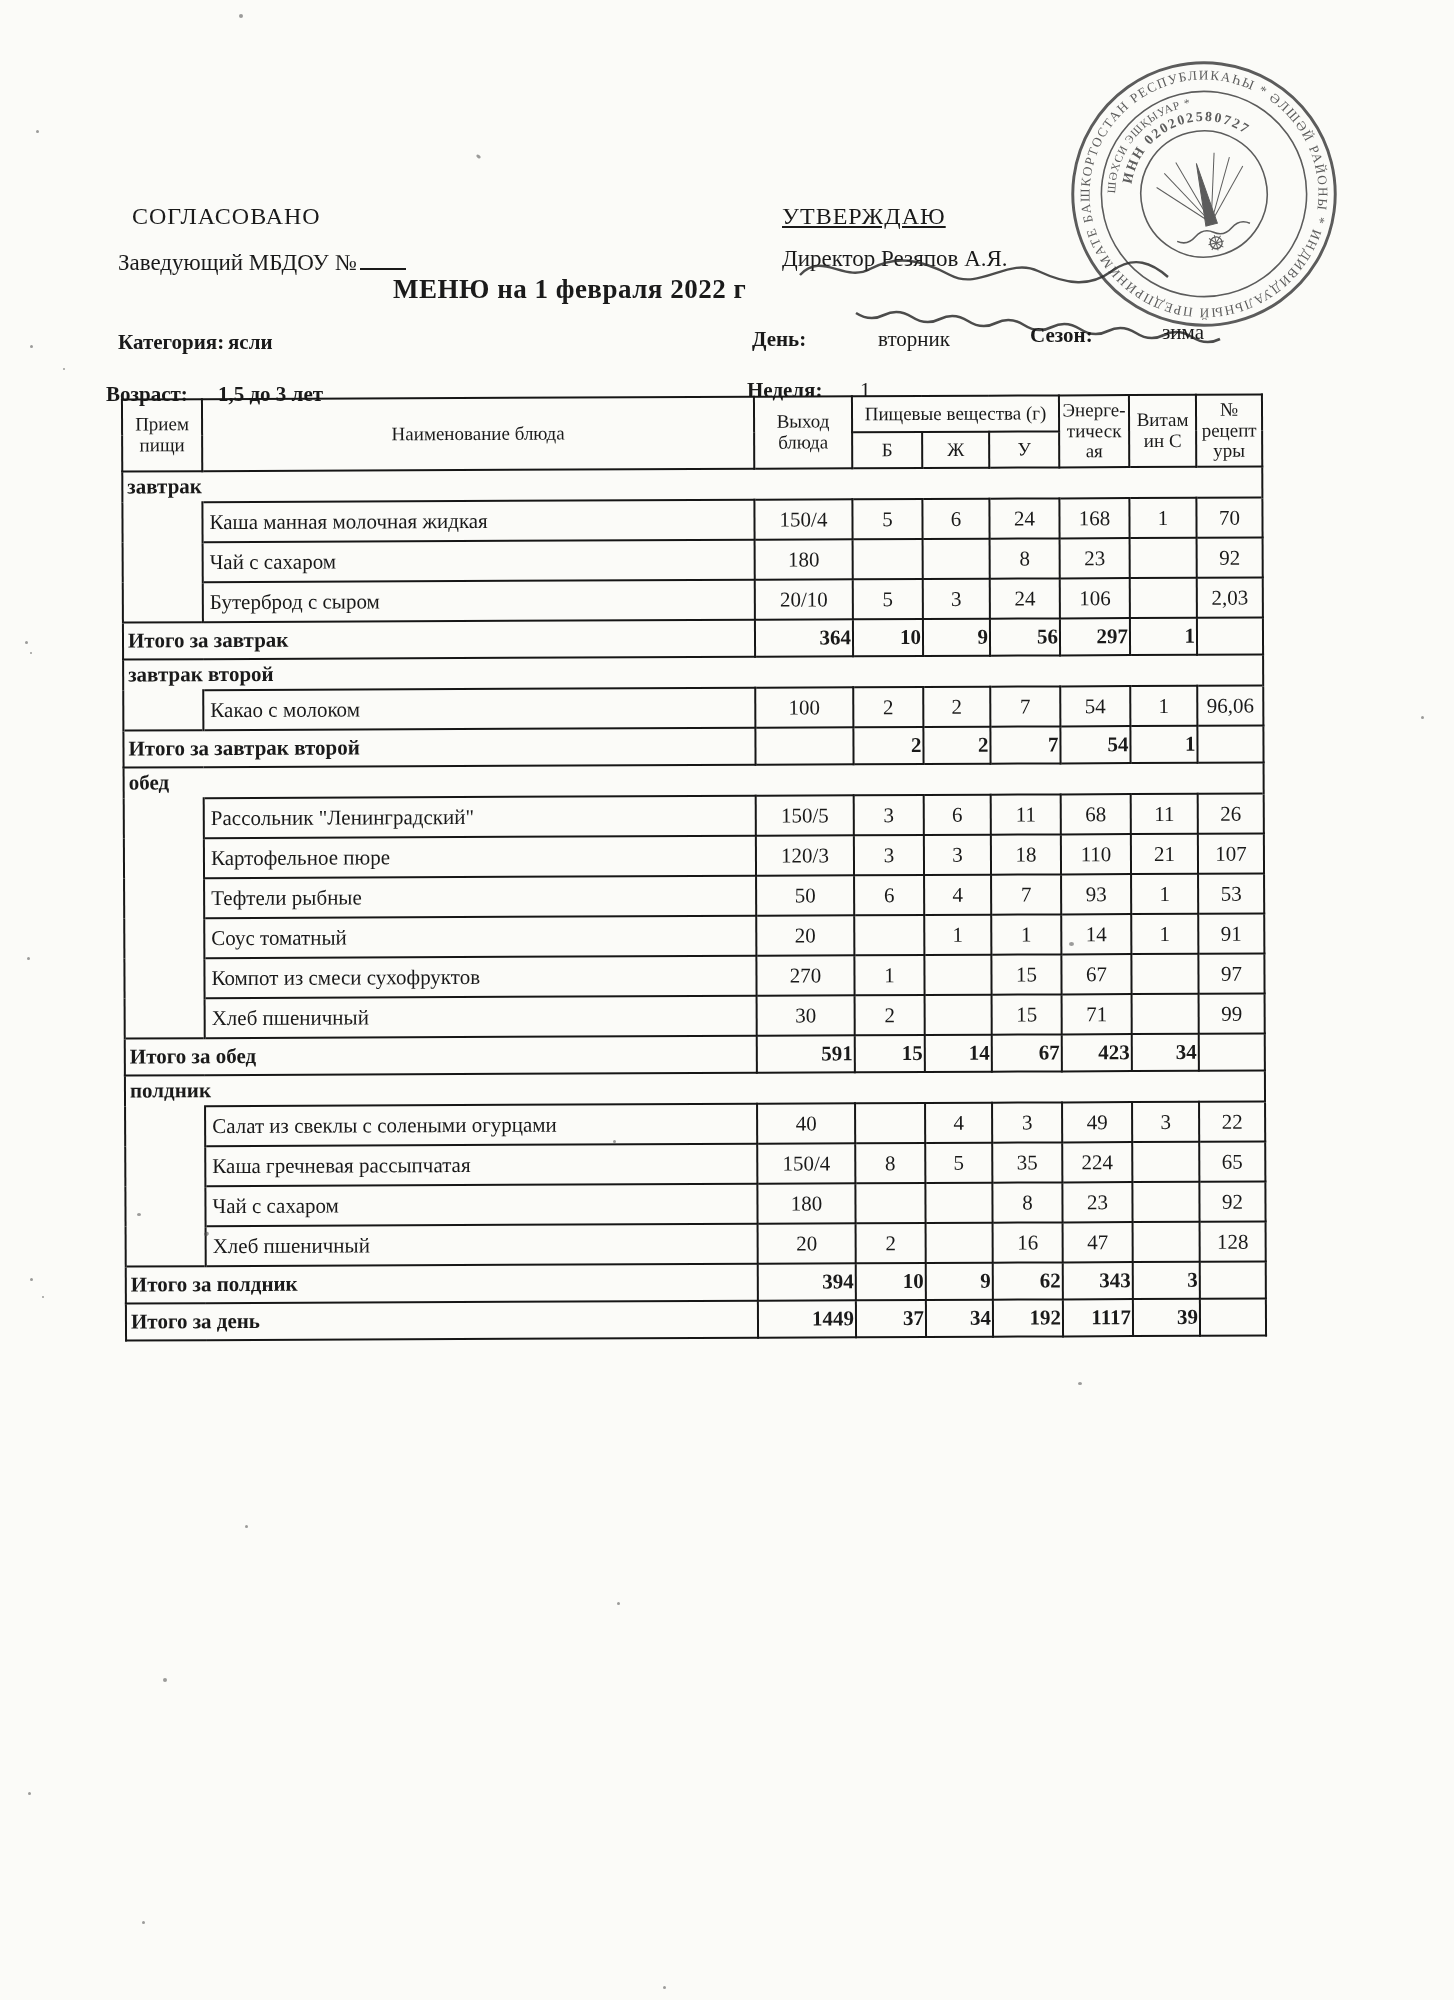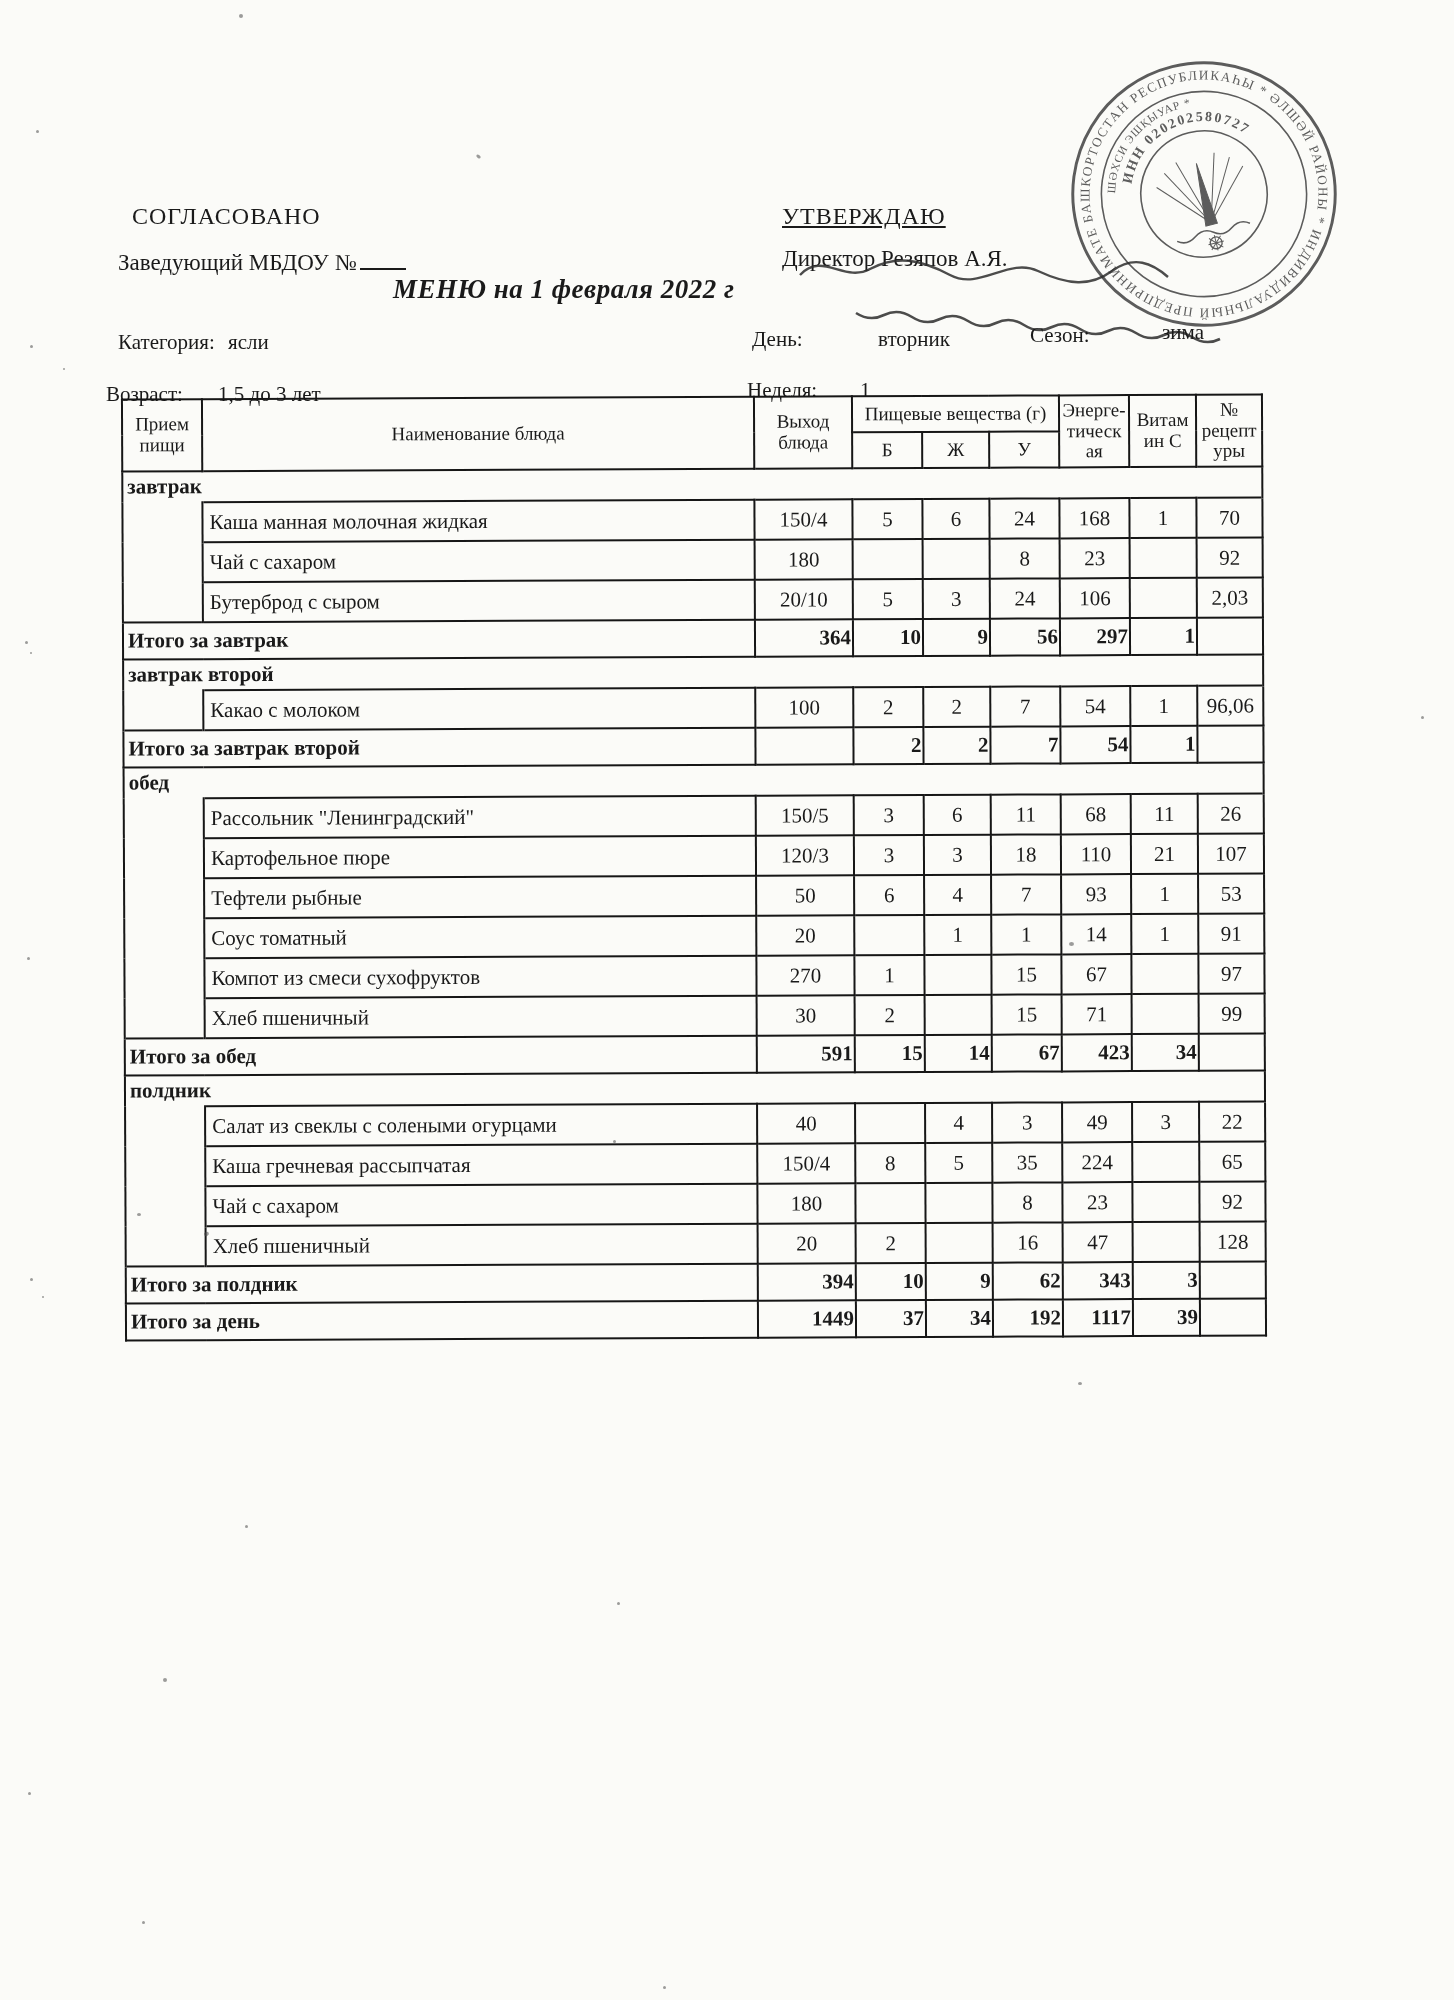--- a/index.html
+++ b/index.html
@@ -6,30 +6,30 @@
   .page{
     position:relative;
     width:1454px;height:2000px;
     margin:0 auto;
     background:#fbfbf8;
     font-family:"Liberation Serif","DejaVu Serif",serif;
     color:#1a1a1a;
     overflow:hidden;
   }
   .abs{position:absolute;white-space:nowrap;}
-  .b{font-weight:normal;}
+  .b{font-weight:bold;}
 
   
   .agreed-title{left:132px;top:203px;font-size:24px;letter-spacing:1px;}
   .agreed-sub{left:118px;top:248px;font-size:23px;text-align:right;}
   .blank-line{display:inline-block;width:46px;border-bottom:2px solid #1a1a1a;height:20px;margin-left:3px;}
   .approved-title{left:782px;top:203px;font-size:24px;letter-spacing:1px;text-decoration:underline;}
   .approved-sub{left:782px;top:246px;font-size:23px;}
 
-  .doc-title{left:393px;top:274px;font-size:27px;font-weight:bold;letter-spacing:.5px;font-style:italic;}
+  .doc-title{left:393px;top:274px;font-size:27px;font-weight:bold;letter-spacing:.5px;}
 
   
   .meta{font-size:21px;}
   .cat-label{left:118px;top:330px;}
   .cat-value{left:228px;top:330px;}
   .day-label{left:752px;top:327px;}
   .day-value{left:878px;top:327px;}
   .season-label{left:1030px;top:323px;}
   .season-value{left:1162px;top:320px;}
   .age-label{left:106px;top:382px;}

